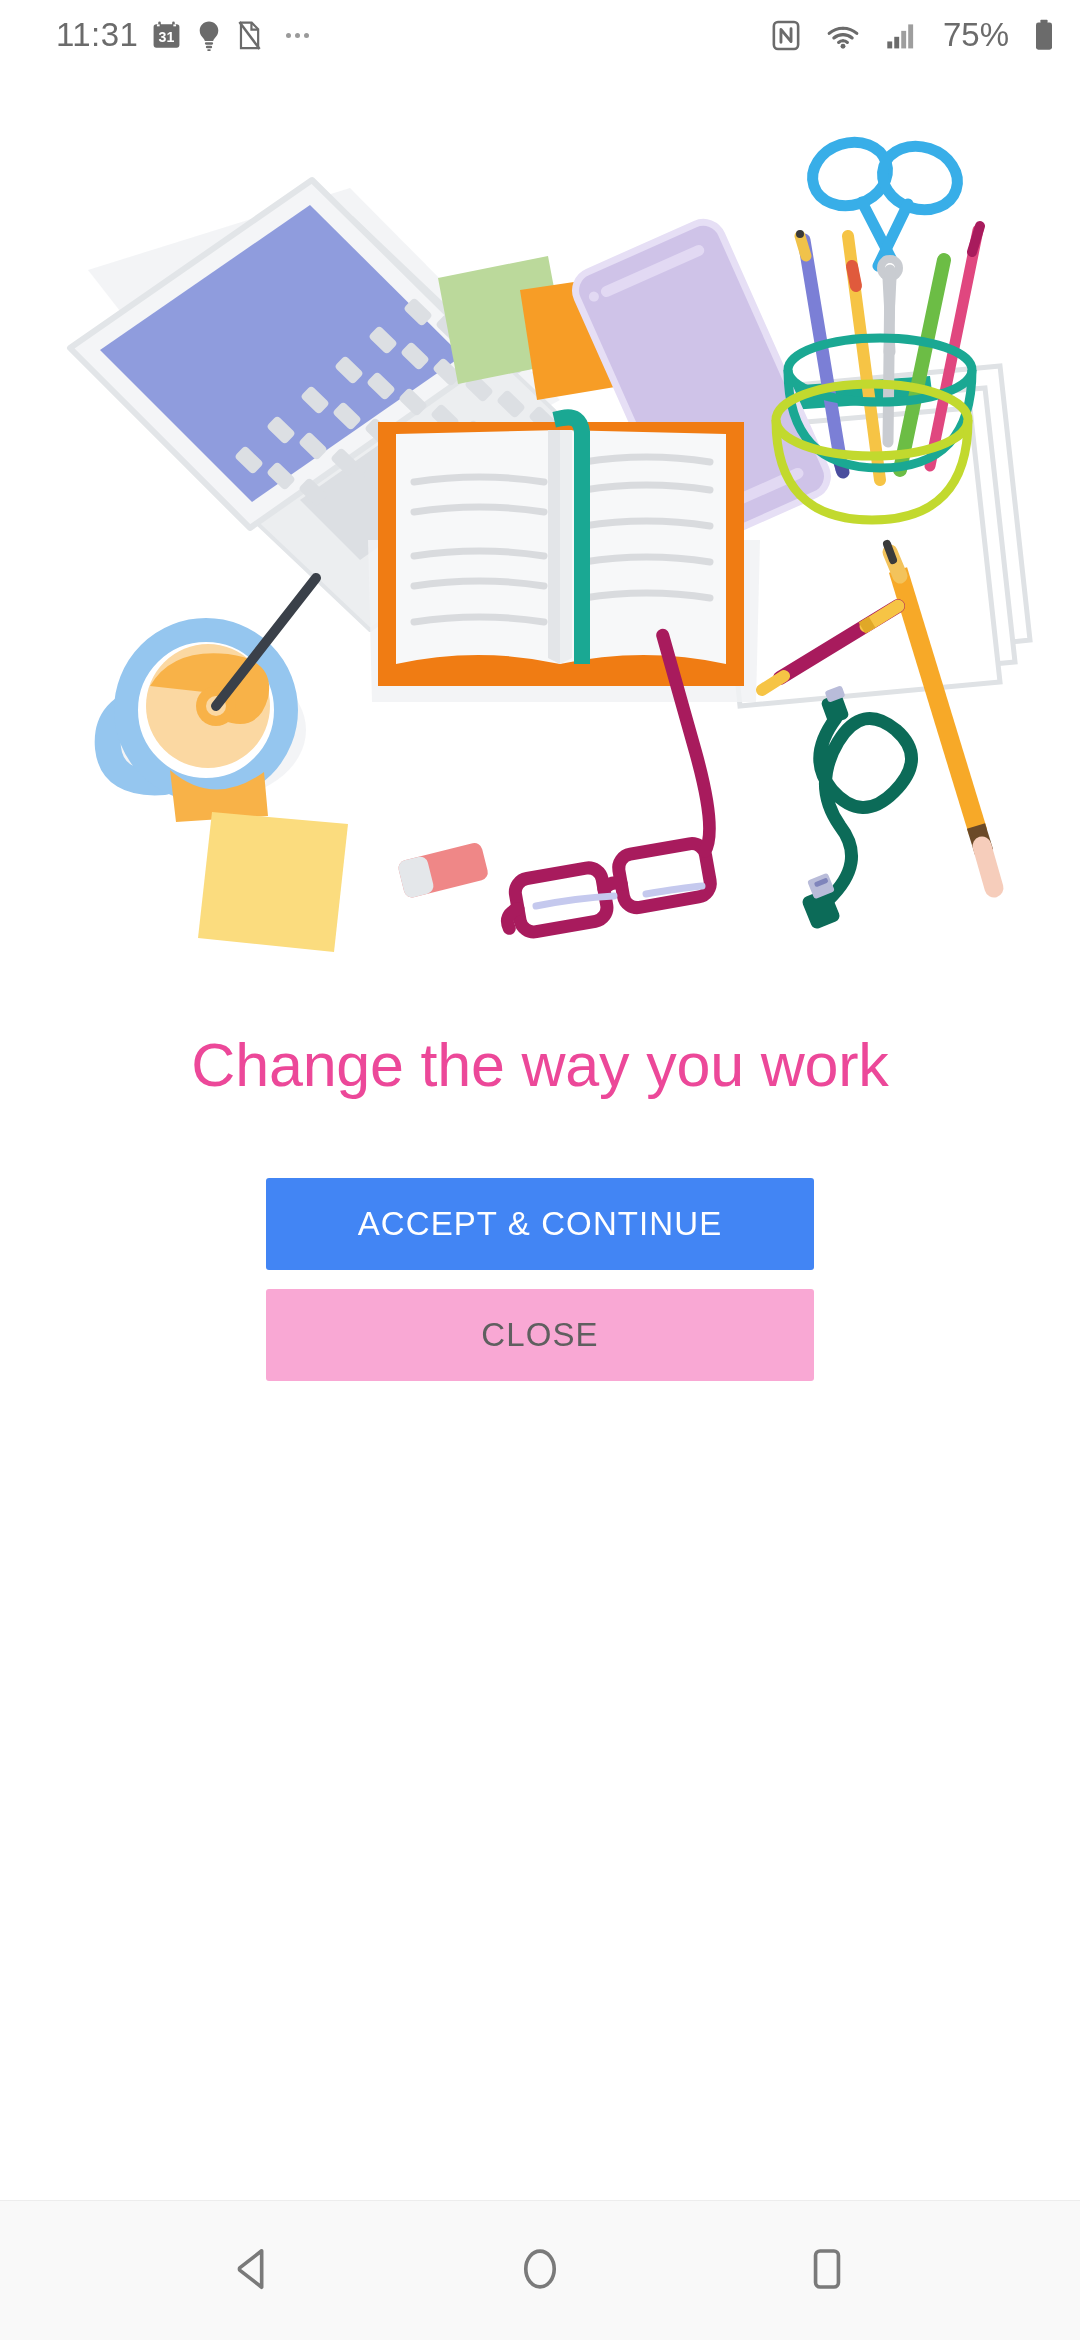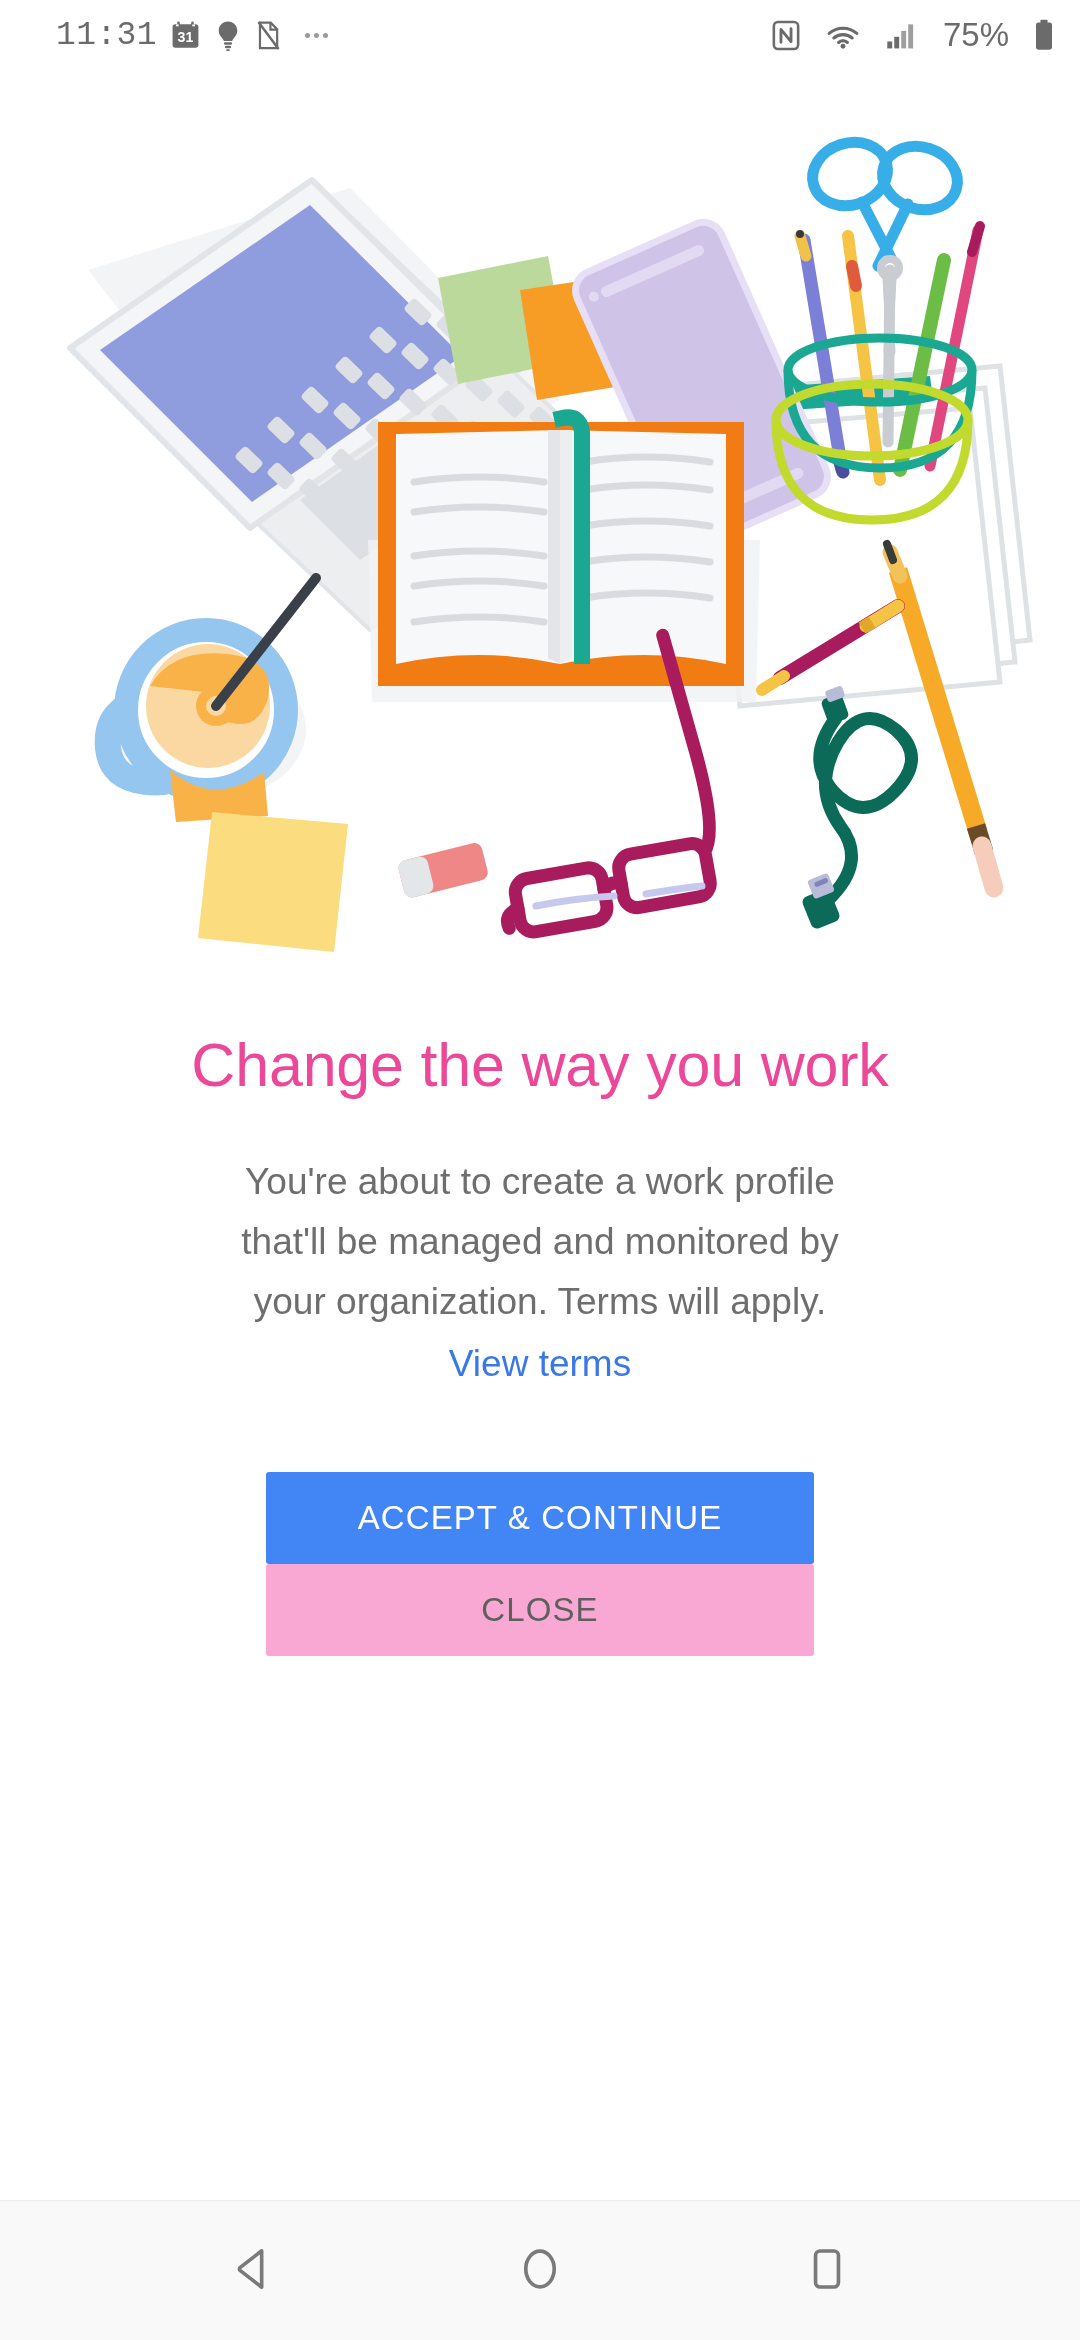--- a/index.html
+++ b/index.html
@@ -21,21 +21,21 @@
     height:70px;
     flex:0 0 70px;
     display:flex; align-items:center;
     padding:0 26px 0 56px;
     background:#ffffff;
   }
   .status-left { display:flex; align-items:center; gap:13px; }
   .status-right { margin-left:auto; display:flex; align-items:center; gap:25px; }
   .status-time {
     font-size:33px; color:#6b6b6b; letter-spacing:0.4px;
-    font-family:Liberation Mono, monospace;
+    font-family:Liberation Sans, sans-serif;
   }
   .sb-icon { display:block; }
   .status-pct { font-size:33px; color:#6b6b6b; letter-spacing:0px; }
   .dots-icon { display:flex; gap:4px; align-items:center; margin-left:10px; }
   .dots-icon i { width:5px; height:5px; border-radius:50%; background:#9a9a9a; display:block; }
 
   
   .hero {
     flex:0 0 900px;
     position:relative;
@@ -74,20 +74,21 @@
     text-align:center;
     margin-top:2px;
     text-decoration:none;
     cursor:pointer;
   }
 
   
   .btn-group {
     margin-top:78px;
     display:flex; flex-direction:column; align-items:center;
+    gap:19px;
   }
   .btn {
     width:548px; height:92px;
     display:flex; align-items:center; justify-content:center;
     font-size:33px;
     letter-spacing:1.1px;
     border:none;
     border-radius:3px;
     cursor:pointer;
     font-family:"Liberation Sans", sans-serif;
@@ -431,26 +432,20 @@
         <rect x="810" y="806" width="22" height="20" rx="3" fill="#b9bcd9" transform="rotate(-22 821 816)"></rect>
         <rect x="814" y="810" width="14" height="5" rx="2" fill="#7f84bb" transform="rotate(-22 821 812)"></rect>
       </g>
 
     </svg>
   </div>
 
   <div class="content">
     <h1 class="headline">Change the way you work</h1>
 
-    <div class="body-copy">
-      <div>You're about to create a work profile</div>
-      <div>that'll be managed and monitored by</div>
-      <div>your organization. Terms will apply.</div>
-      <a class="terms-link" href="#">View terms</a>
-    </div>
 
     <div class="btn-group">
       <button class="btn btn-primary">ACCEPT &amp; CONTINUE</button>
       <button class="btn btn-secondary">CLOSE</button>
     </div>
   </div>
 
   <div class="nav-bar">
     <button class="nav-btn">
       <span>

